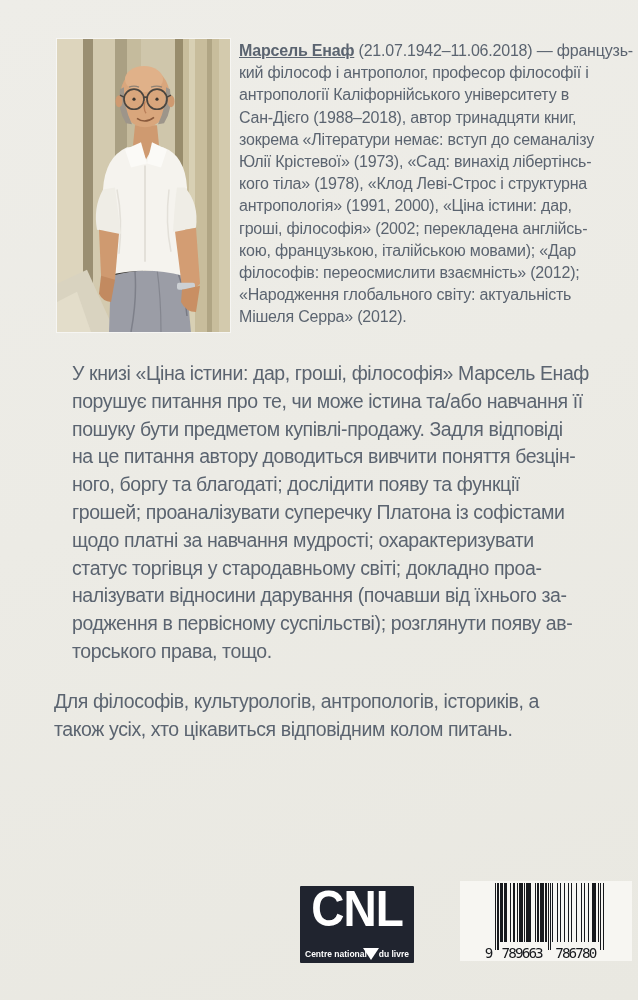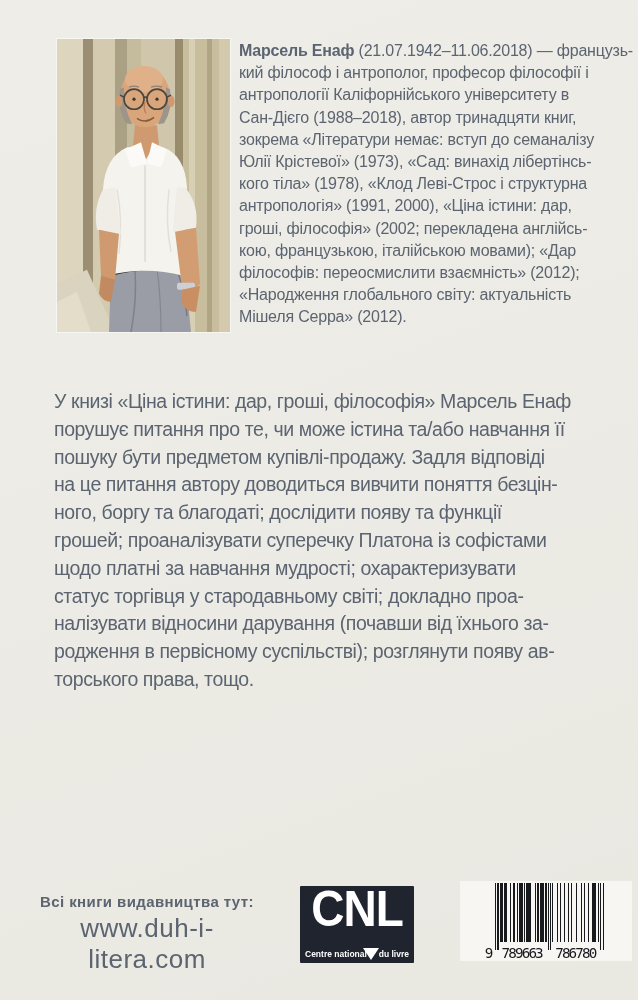--- a/index.html
+++ b/index.html
@@ -18,27 +18,27 @@
   .photo{
     position:absolute;left:57px;top:39px;width:173px;height:293px;
     box-shadow:0 0 0 1px rgba(255,255,255,.5);
   }
   .photo svg{display:block;width:100%;height:100%;}
   .bio{
     position:absolute;left:239px;top:40px;width:380px;
     font-size:16px;line-height:22.2px;letter-spacing:-0.2px;
     white-space:pre;color:var(--ink);
   }
-  .bio .bio-name{font-weight:700;}
+  .bio .bio-name{font-weight:700;text-decoration:underline;}
   .para{
     position:absolute;left:54px;
     font-size:19.5px;line-height:27.8px;letter-spacing:-0.4px;
     white-space:pre;color:var(--ink);
   }
-  .para1{top:388px;}
+  .para1{top:360px;margin-left:18px;}
   .para2{top:688px;}
   .footer-left{
     position:absolute;left:28px;top:893px;width:238px;text-align:center;color:var(--ink);
   }
   .footer-books{font-size:15px;font-weight:700;letter-spacing:0.4px;}
   .footer-site{font-size:26px;font-weight:400;letter-spacing:0.5px;margin-top:3px;cursor:pointer;}
   .cnl{
     position:absolute;left:300px;top:886px;width:114px;height:77px;
     background:var(--cnl-bg);border-radius:1px;color:#fff;
   }
@@ -151,25 +151,23 @@
 порушує питання про те, чи може істина та/або навчання її
 пошуку бути предметом купівлі-продажу. Задля відповіді
 на це питання автору доводиться вивчити поняття безцін-
 ного, боргу та благодаті; дослідити появу та функції
 грошей; проаналізувати суперечку Платона із софістами
 щодо платні за навчання мудрості; охарактеризувати
 статус торгівця у стародавньому світі; докладно проа-
 налізувати відносини дарування (почавши від їхнього за-
 родження в первісному суспільстві); розглянути появу ав-
 торського права, тощо.</div>
-
-  <div class="footer-left">
-    <div class="footer-books">Всі книги видавництва тут:</div>
-    <div class="footer-site">www.duh-i-litera.com</div>
-  </div>
+  <div class="para para2">Для філософів, культурологів, антропологів, істориків, а
+також усіх, хто цікавиться відповідним колом питань.</div>
+
 
   <div class="cnl">
     <div class="cnl-big">CNL</div>
     <div class="cnl-bottom">
       <span>Centre national</span>
       <span>du livre</span>
     </div>
     <div class="cnl-tri"></div>
   </div>
 

